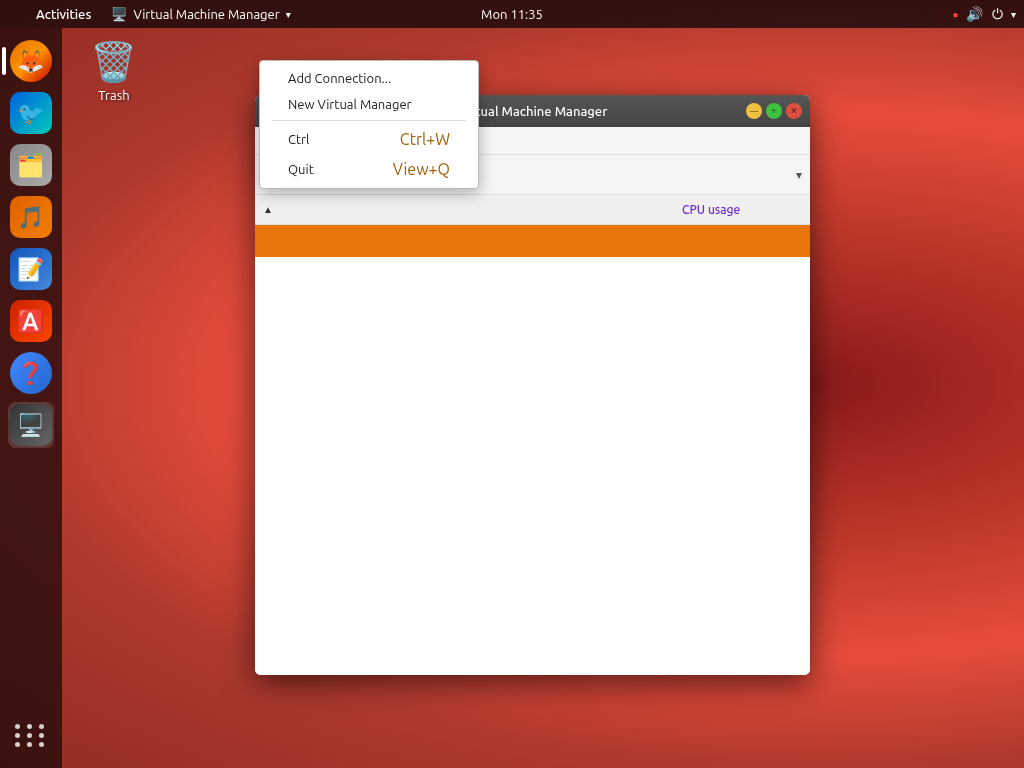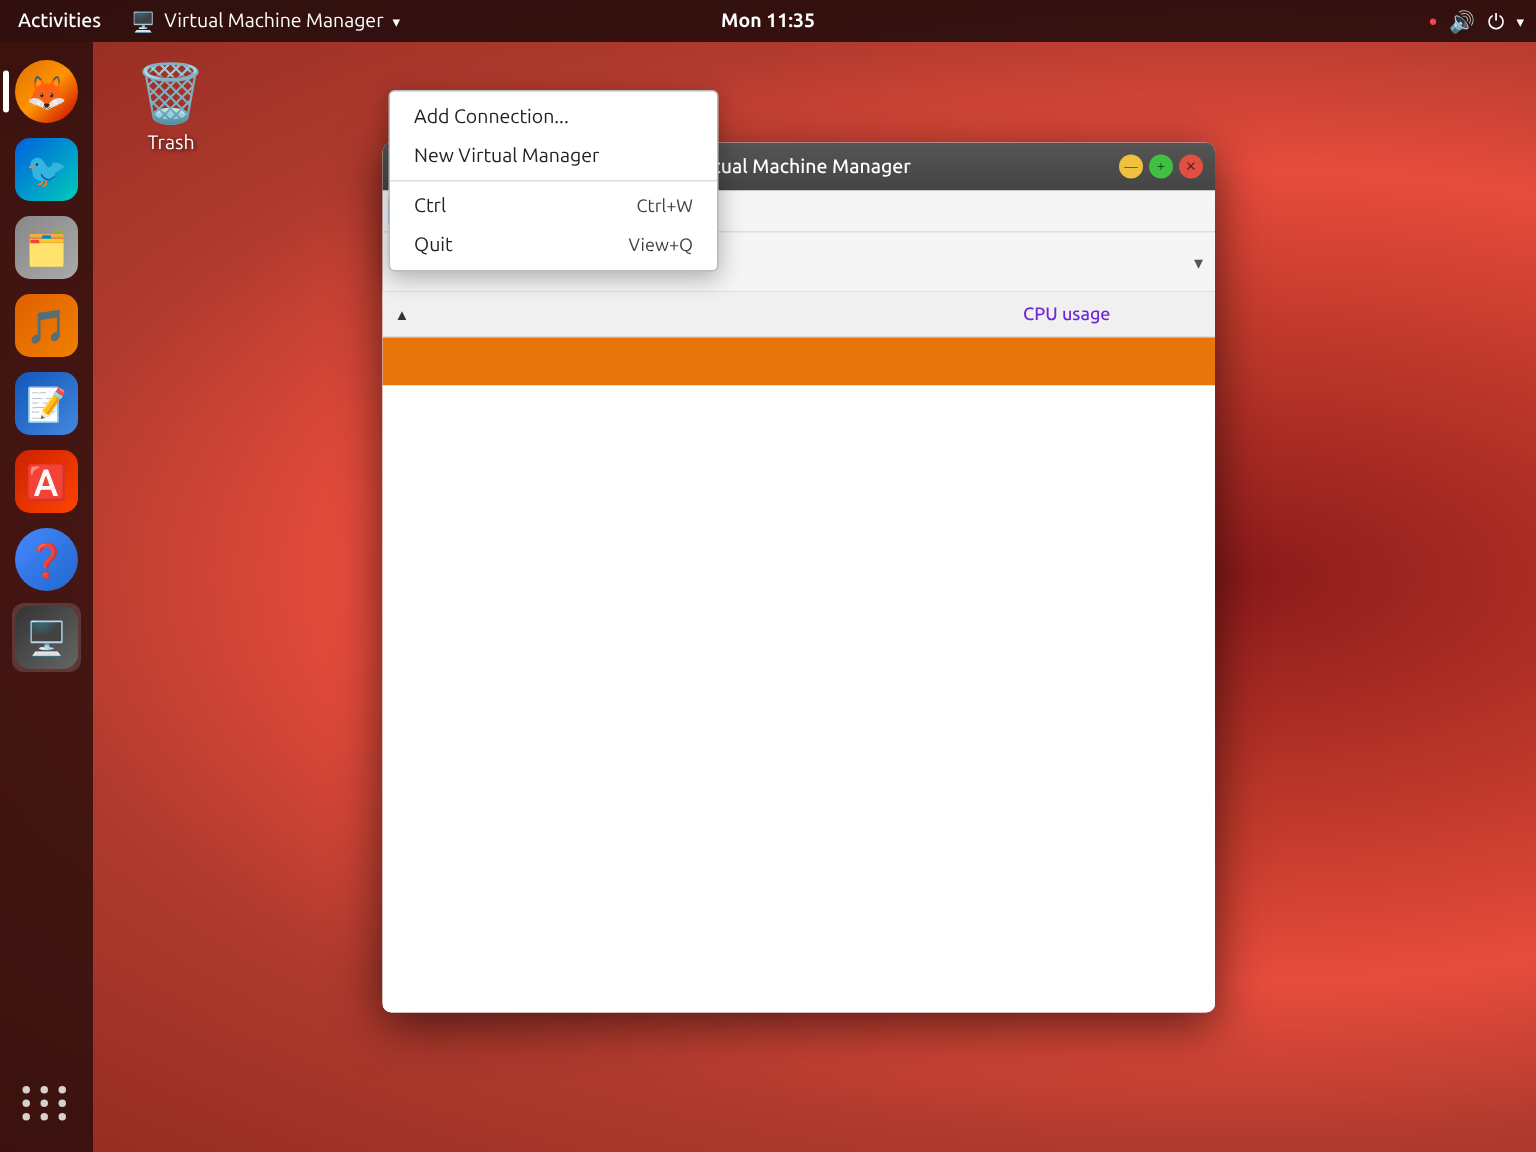--- a/index.html
+++ b/index.html
@@ -33,38 +33,39 @@
     }
 
     .topbar-activities {
       padding: 0 12px;
       height: 100%;
       display: flex;
       align-items: center;
       font-weight: 500;
       cursor: pointer;
       color: white;
+      margin-left: 24px;
     }
 
     .topbar-appname {
       display: flex;
       align-items: center;
       gap: 6px;
       padding: 0 8px;
       color: white;
       font-size: 13px;
     }
 
     .topbar-clock {
       position: absolute;
       left: 50%;
       transform: translateX(-50%);
       color: white;
       font-size: 13px;
-      font-weight: 700;
+      font-weight: 400;
     }
 
     .topbar-right {
       margin-left: auto;
       display: flex;
       align-items: center;
       gap: 8px;
       padding-right: 8px;
       color: white;
     }
@@ -272,36 +273,36 @@
     .dropdown-menu {
       position: absolute;
       top: 60px;
       left: 259px;
       background: white;
       border: 1px solid #bbb;
       border-radius: 4px;
       box-shadow: 0 4px 16px rgba(0,0,0,0.3);
       z-index: 500;
       min-width: 220px;
-      padding: 4px 0;
+      padding: 4px 12px;
     }
 
     .menu-item {
       display: flex;
       align-items: center;
       justify-content: space-between;
       padding: 6px 16px;
       font-size: 13px;
       cursor: pointer;
       color: #222;
     }
 
     .menu-shortcut {
-      color: #404040;
-      font-size: 12px;
+      color: #a16207;
+      font-size: 16px;
       margin-left: 36px;
     }
 
     .menu-separator {
       height: 1px;
       background: #ddd;
       margin: 3px 0;
     }
 
     

